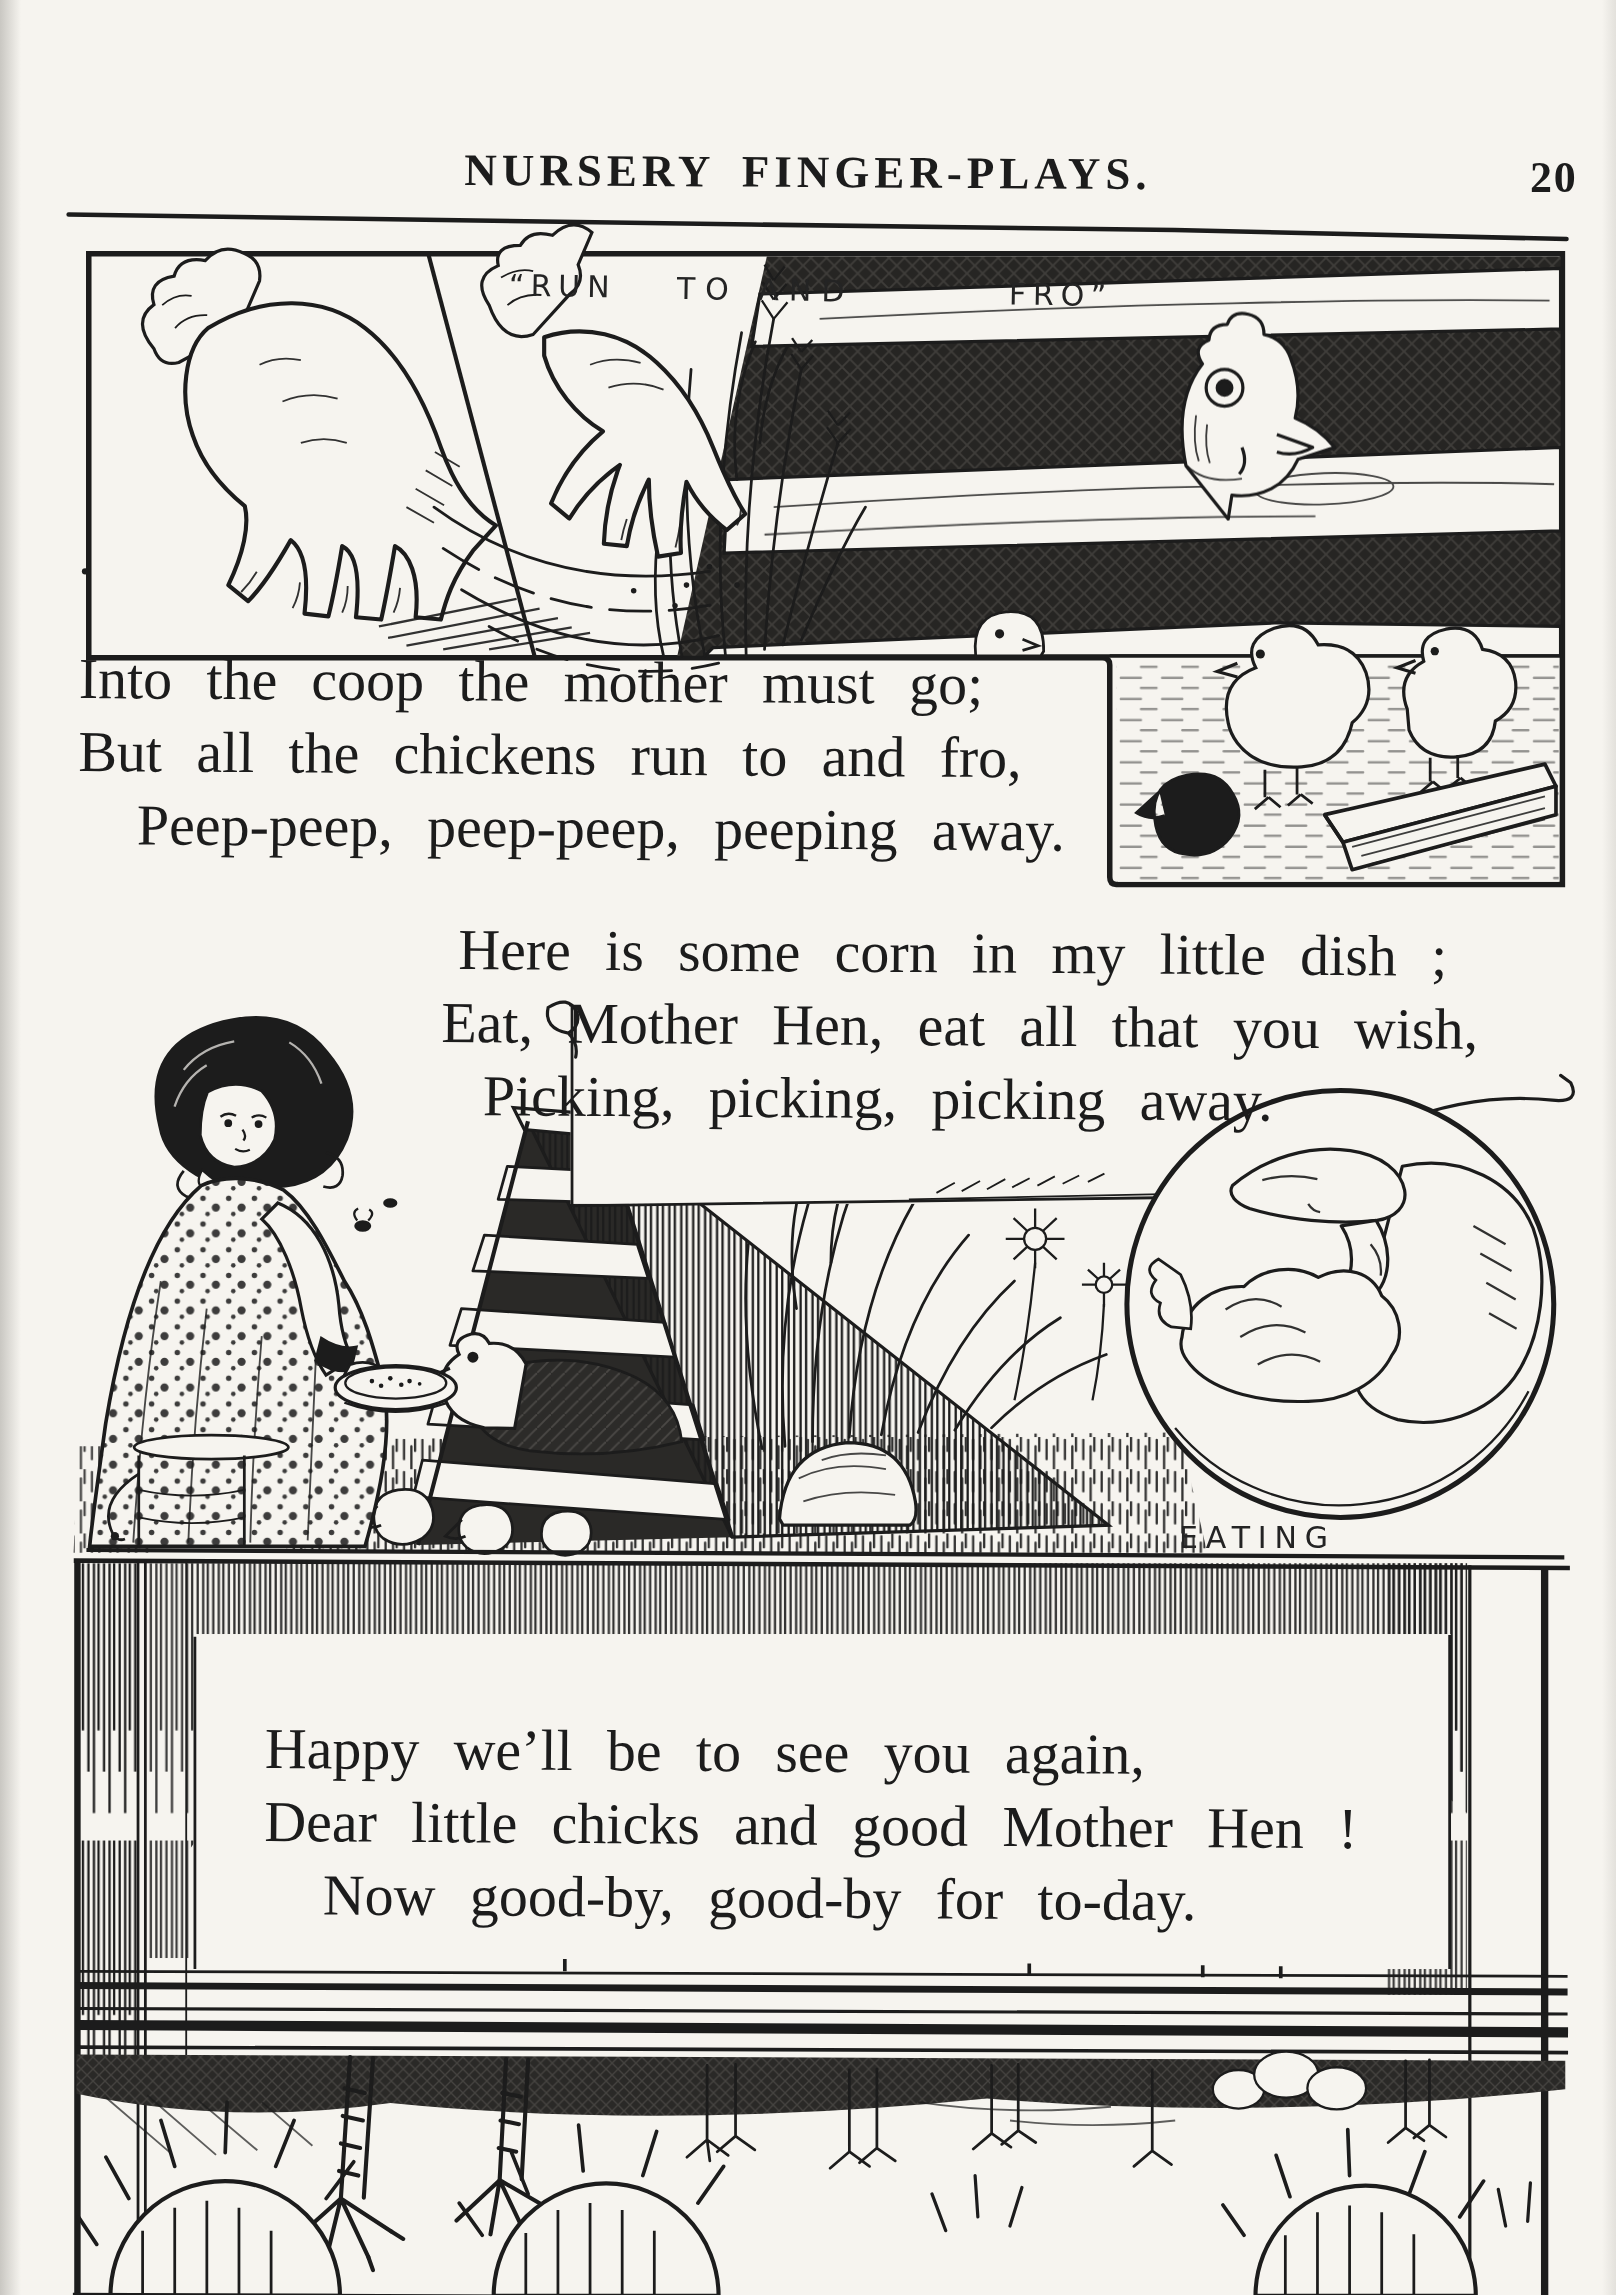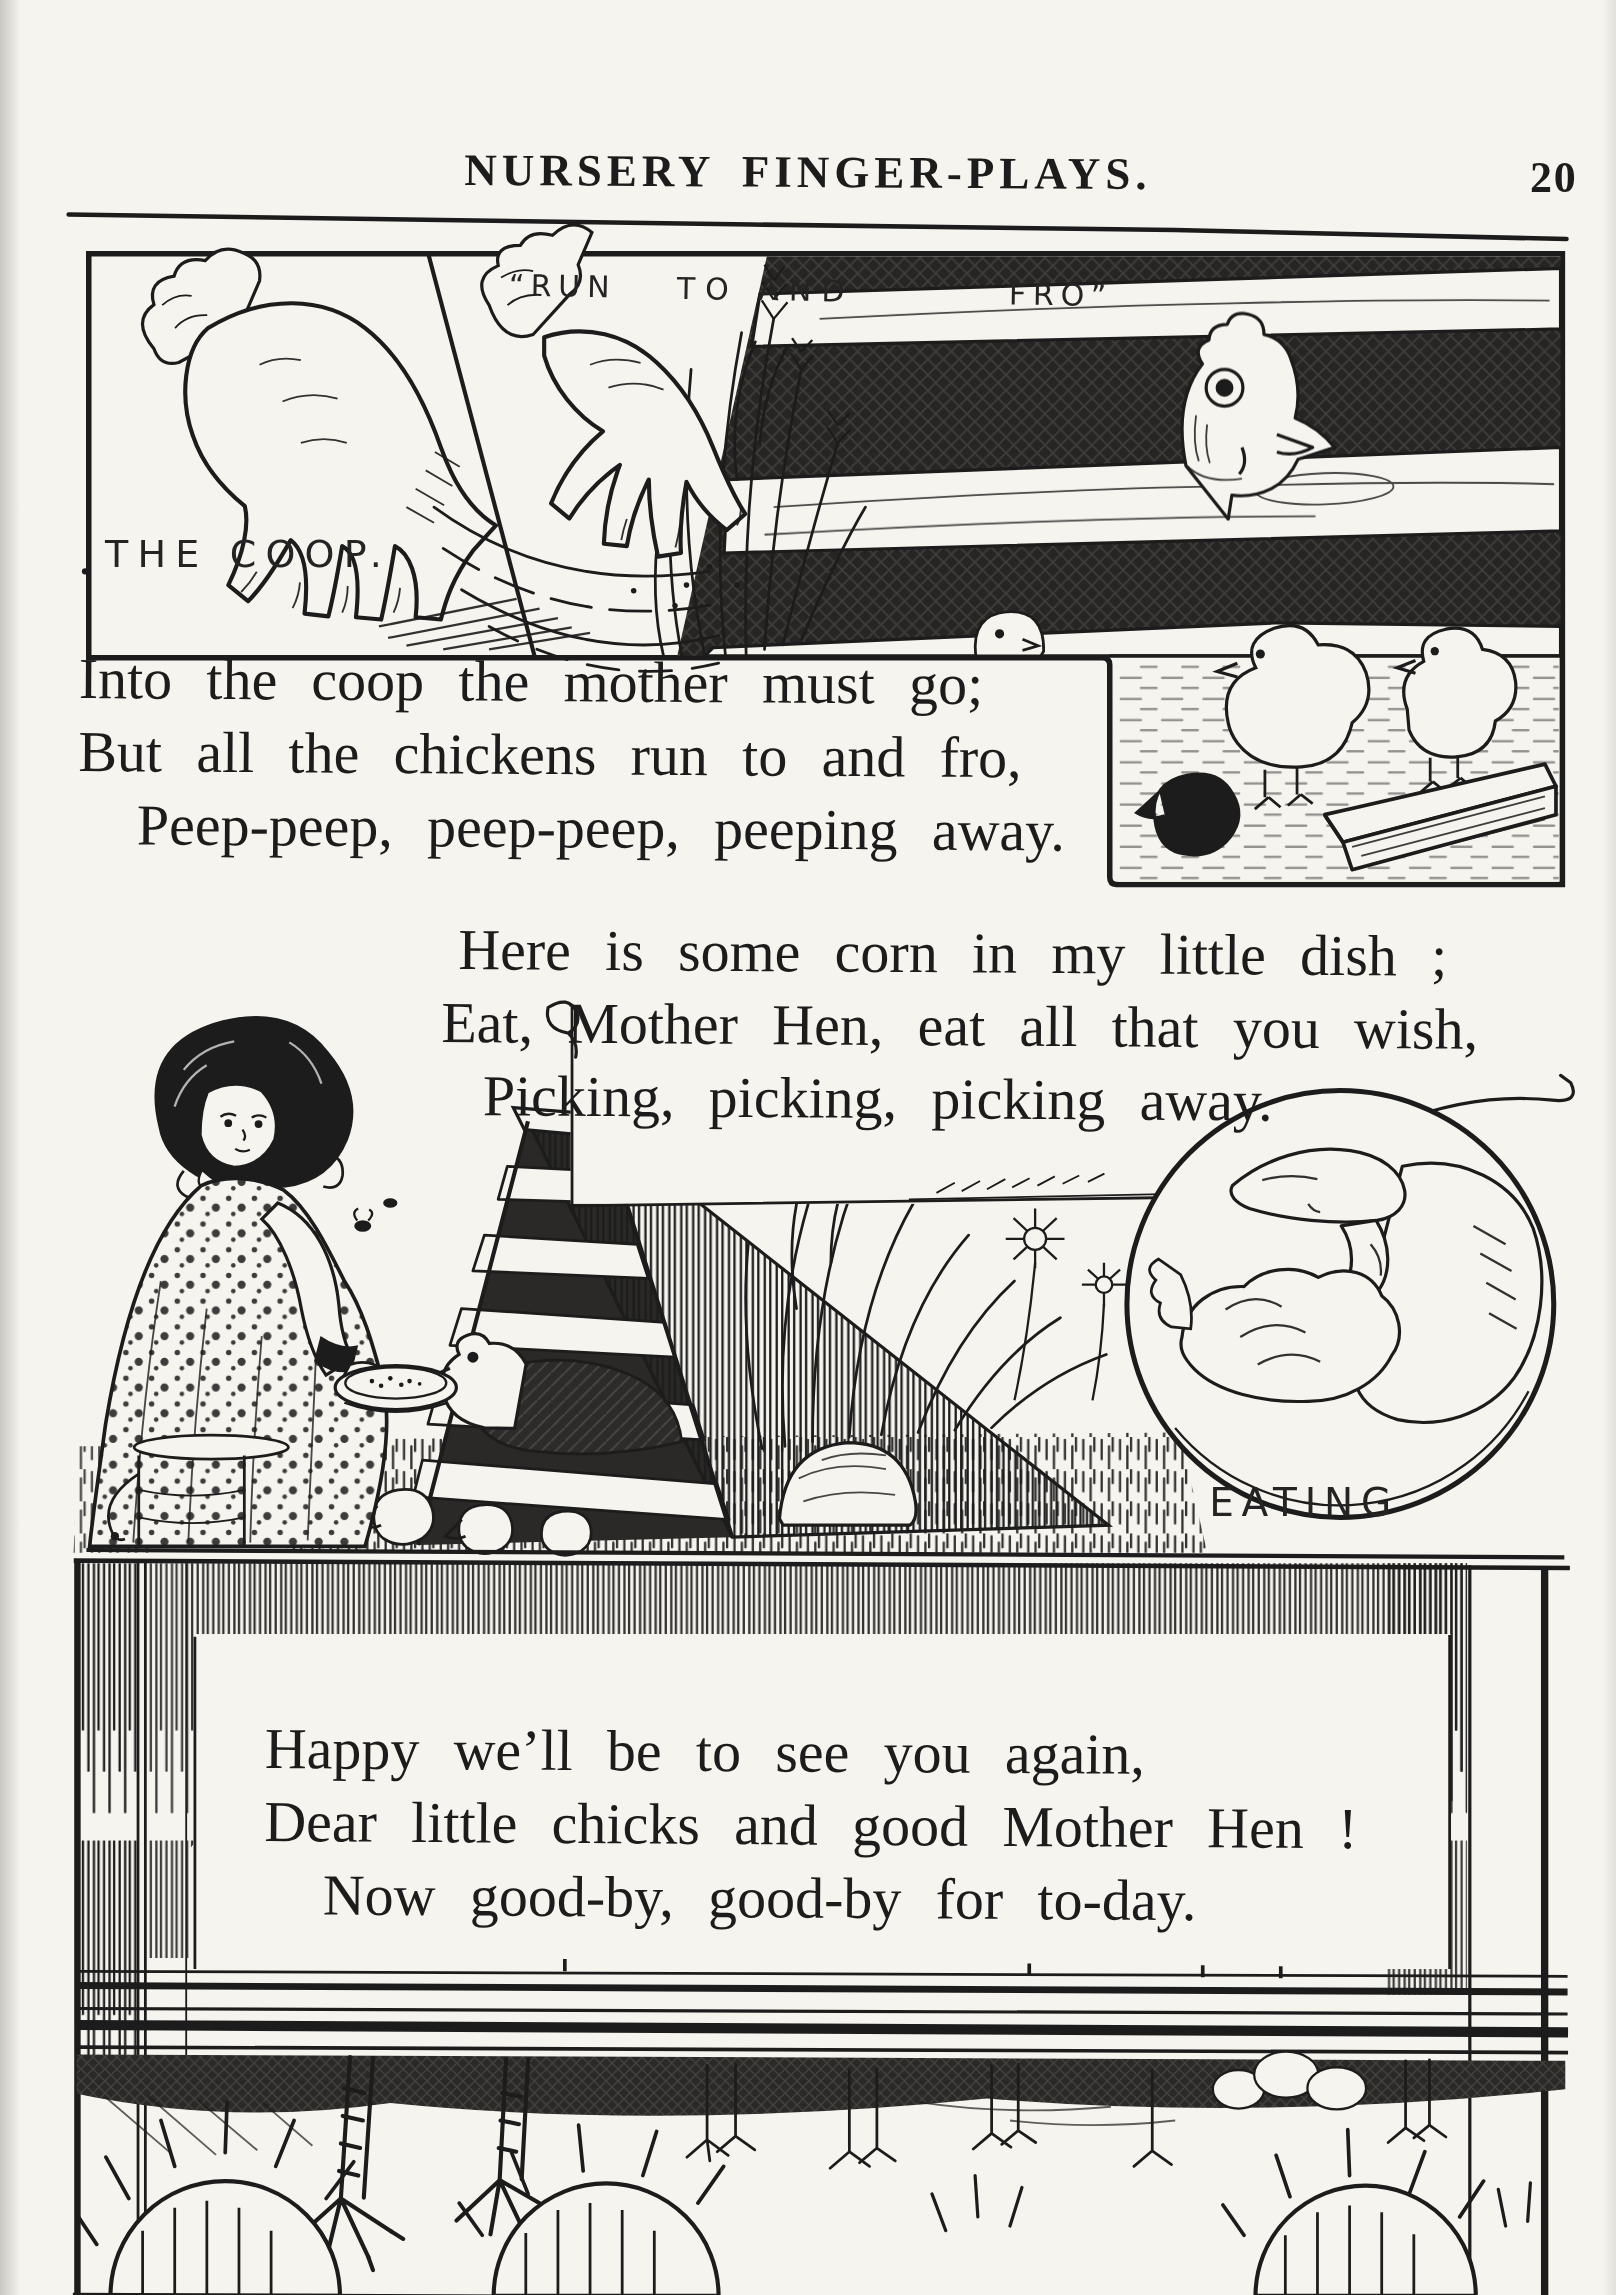--- a/index.html
+++ b/index.html
@@ -19,21 +19,21 @@
   .v2{left:442px;top:913px;}
   .v3{left:265px;top:1712px;}
   .ind1{padding-left:59px;}
   .ind2{padding-left:16.5px;}
   .ind3{padding-left:42px;}
   .handtxt{font-family:"DejaVu Sans",sans-serif;color:#242424;white-space:nowrap;}
   .quote-caption{left:509px;top:267px;font-size:30px;letter-spacing:6.9px;line-height:47px;transform:rotate(1deg);}
   .quote-caption .q2{padding-left:44px;letter-spacing:10px;}
   .quote-caption .q3{padding-left:138px;}
   .coop-label{left:105px;top:523px;font-size:38px;letter-spacing:9.2px;line-height:62px;}
-  .eating-label{left:1179px;top:1480px;width:220px;text-align:right;font-size:39px;letter-spacing:7.8px;}
+  .eating-label{left:1179px;top:1520px;width:220px;text-align:left;font-size:30px;letter-spacing:7.8px;}
   svg{position:absolute;overflow:visible;}
   svg *{vector-effect:none;}
 </style>
 </head>
 <body>
 
 <div id="page">
   <div class="edge-left"></div>
   <div class="edge-right"></div>
 
@@ -193,24 +193,20 @@
         <path d="M2760,1300 l420,-110 M2780,1320 l400,-104 M2800,1338 l380,-98"></path>
       </g>
     </g>
   </svg>
 
   <div class="abs handtxt quote-caption">
     <span class="ln">“RUN</span>
     <span class="ln q2">TO AND</span>
     <span class="ln q3">FRO”</span>
   </div>
-  <div class="abs handtxt coop-label">
-    <span class="ln">THE</span>
-    <span class="ln">COOP.</span>
-  </div>
 
   <div class="abs verse v1">
     <span class="ln">Into the coop the mother must go;</span>
     <span class="ln">But all the chickens run to and fro,</span>
     <span class="ln ind1">Peep-peep, peep-peep, peeping away.</span>
   </div>
 
   <svg class="abs" style="left:69px;top:987px" width="1510" height="572" viewBox="0 0 3290 1245">
     <defs>
       <pattern id="gv2" width="40" height="70" patternUnits="userSpaceOnUse">

